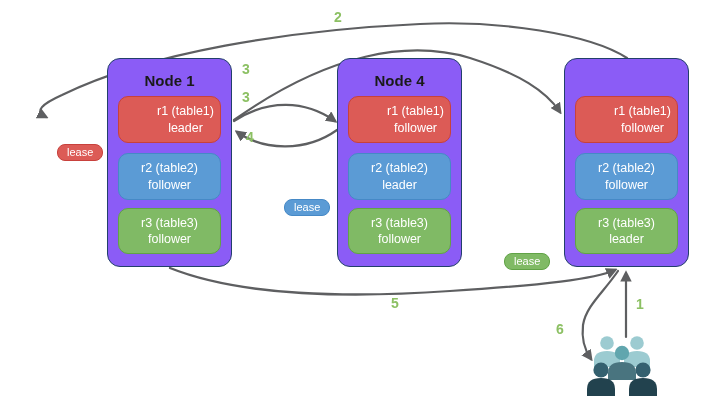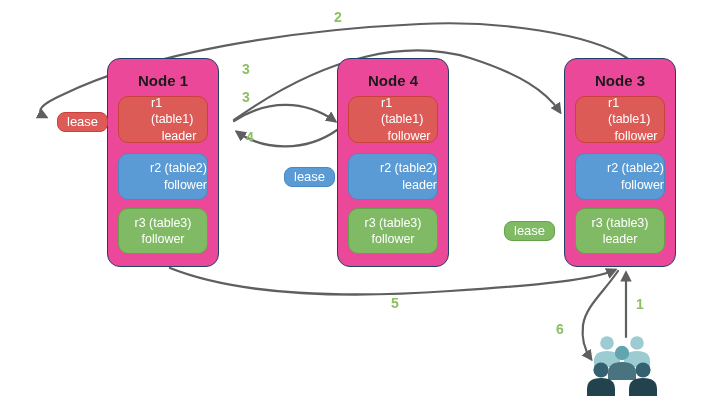--- a/index.html
+++ b/index.html
@@ -17,40 +17,40 @@
   html,body{margin:0;padding:0;background:#fff;}
   .canvas{
     position:relative; width:704px; height:405px; background:#fff; overflow:hidden;
     font-family:"Liberation Sans", sans-serif;
   }
   svg.arrows{position:absolute; left:0; top:0; width:704px; height:405px;}
   .arrow{stroke:var(--arrow); stroke-width:2.2; fill:none; stroke-linecap:round;}
   .arrowhead-fill{fill:var(--arrow);}
 
   .node{
-    position:absolute; top:58px; width:112px; height:209px; background:#ec4899;
+    position:absolute; top:58px; width:125px; height:209px; background:#8b5cf6;
     border:1.6px solid var(--node-border); border-radius:13px; box-sizing:border-box;
   }
   .node-title{
     position:absolute; top:13px; left:0; right:0; text-align:center;
     font-size:15px; font-weight:bold; color:var(--title-text);
   }
   .replica{
     position:absolute; left:10px; right:10px; height:47px; border-radius:10px;
     display:flex; flex-direction:column; align-items:center; justify-content:center;
     color:var(--replica-text); font-size:12.5px; line-height:1.32; box-sizing:border-box;
   }
   .r-a{top:37px;padding-left:32px;} .r-b{top:94px;} .r-c{top:149px; height:46px;align-items:center;}
   .c-red{background:var(--red-fill); border:1.8px solid var(--red-border);}
-  .c-blue{background:var(--blue-fill); border:1.8px solid var(--blue-border);align-items:flex-end;}
+  .c-blue{background:var(--blue-fill); border:1.8px solid var(--blue-border);}
   .c-green{background:var(--green-fill); border:1.8px solid var(--green-border);}
 
   .lease{
-    position:absolute; color:#fff; font-size:13px; padding:1px 9px 2px 9px;
-    border-radius:8px; box-sizing:border-box;
+    position:absolute; color:#fff; font-size:11px; padding:1px 9px 2px 9px;
+    border-radius:8px; box-sizing:border-box;margin-top:32px;
   }
   .lease-red{left:57px; top:112px; background:var(--red-fill); border:1.5px solid var(--red-border);}
   .lease-blue{left:284px; top:167px; background:var(--blue-fill); border:1.5px solid var(--blue-border);}
   .lease-green{left:504px; top:221px; background:var(--green-fill); border:1.5px solid var(--green-border);}
 
   .step{
     position:absolute; color:var(--step-label); font-size:14px; font-weight:bold;
   }
   .s1{left:636px; top:296px;} .s2{left:334px; top:9px;}
   .s3a{left:242px; top:61px;} .s3b{left:242px; top:89px;}
@@ -108,21 +108,20 @@
       <span>r2 (table2)</span>
       <span>leader</span>
     </div>
     <div class="replica r-c c-green">
       <span>r3 (table3)</span>
       <span>follower</span>
     </div>
   </div>
 
   <div class="node" style="left:564px">
-    <div class="node-title">Node 3</div>
     <div class="replica r-a c-red">
       <span>r1 (table1)</span>
       <span>follower</span>
     </div>
     <div class="replica r-b c-blue">
       <span>r2 (table2)</span>
       <span>follower</span>
     </div>
     <div class="replica r-c c-green">
       <span>r3 (table3)</span>

